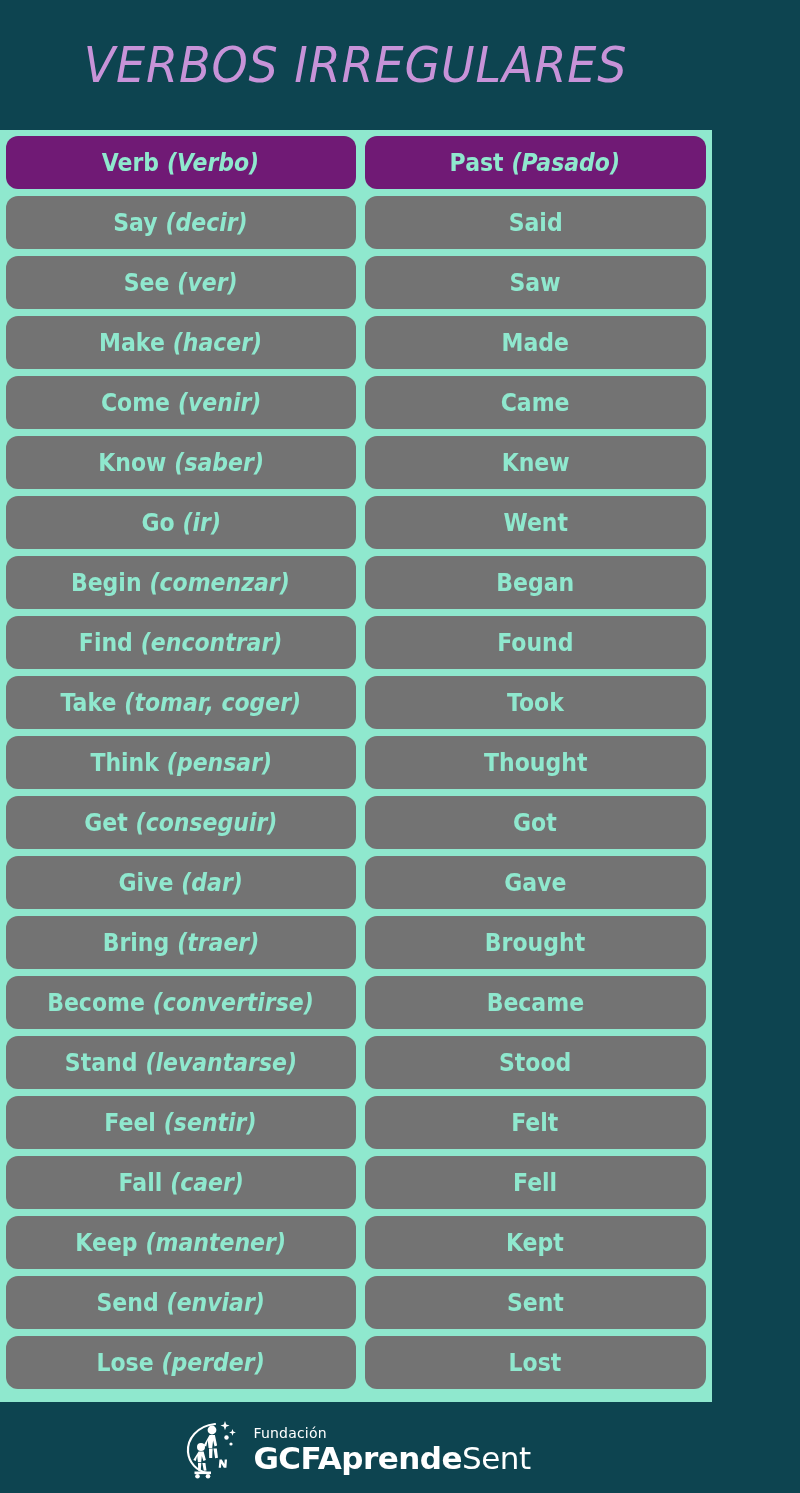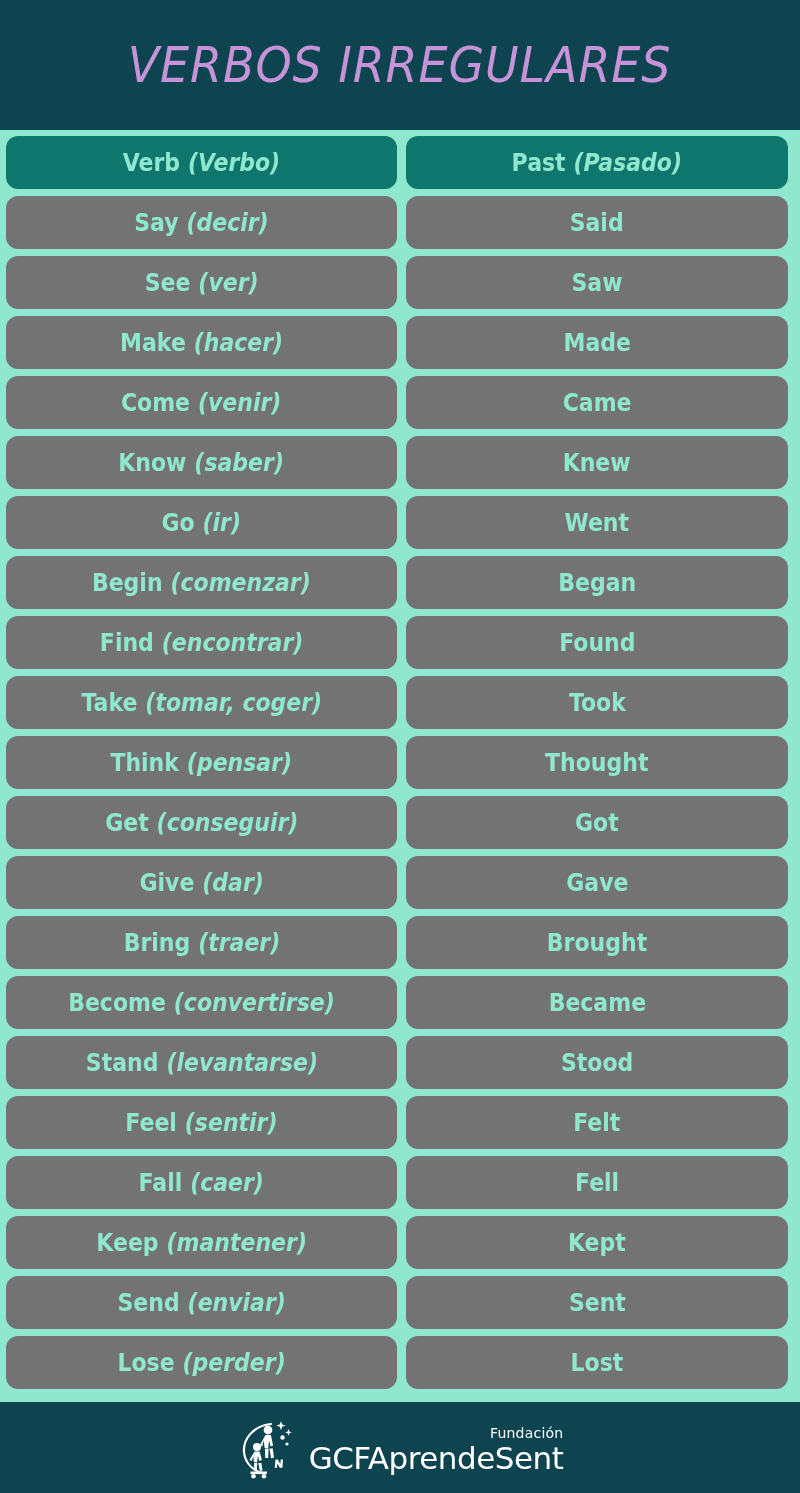--- a/index.html
+++ b/index.html
@@ -8,21 +8,21 @@
     background: #0D4450;
   }
   body {
     width: 800px;
     height: 1493px;
     overflow: hidden;
     font-family: "DejaVu Sans", sans-serif;
   }
   #page {
     position: relative;
-    width: 800px;
+    width: 712px;
     height: 1493px;
     background: #0D4450;
     box-sizing: border-box;
   }
 
   
   .title-area {
     height: 130px;
     display: flex;
     align-items: center;
@@ -65,21 +65,21 @@
     overflow: hidden;
     white-space: nowrap;
   }
   .cell-verb { width: 391px; }
   .cell-past { width: 382px; }
 
   .body-cell {
     background: #737373;
   }
   .head-cell {
-    background: #0f766e;
+    background: #701a75;
   }
 
   .txt {
     color: #8FE8CE;
     font-family: "DejaVu Sans", sans-serif;
     font-weight: bold;
     font-size: 25px;
     transform: scaleX(0.88);
     display: inline-block;
     line-height: 1;
@@ -112,30 +112,29 @@
     justify-content: center;
     line-height: 1;
   }
   .logo-fundacion {
     color: #FFFFFF;
     font-family: "DejaVu Sans", sans-serif;
     font-size: 14px;
     font-weight: normal;
     letter-spacing: 0.2px;
     margin-bottom: 3px;
-    text-align: right;
   }
   .logo-main {
     color: #FFFFFF;
     font-family: "DejaVu Sans", sans-serif;
     font-size: 31px;
     letter-spacing: -0.5px;
     white-space: nowrap;
   }
-  .logo-main .b { font-weight: normal; }
+  .logo-main .b { font-weight: bold; }
   .logo-main .l { font-weight: normal; }
 </style>
 </head>
 <body>
 
 <div id="page">
 
   <div class="title-area">
     <div class="poster-title">VERBOS IRREGULARES</div>
   </div>

